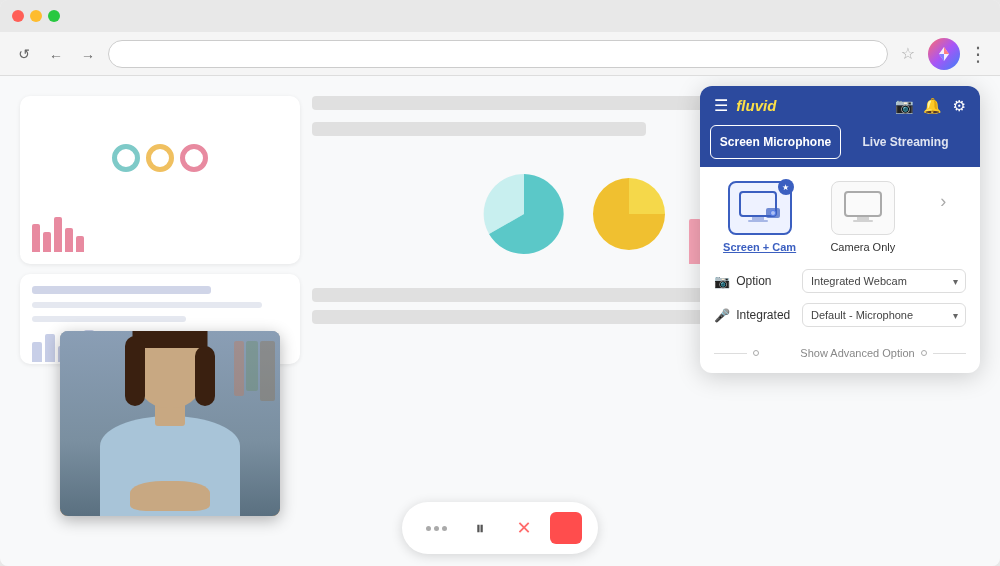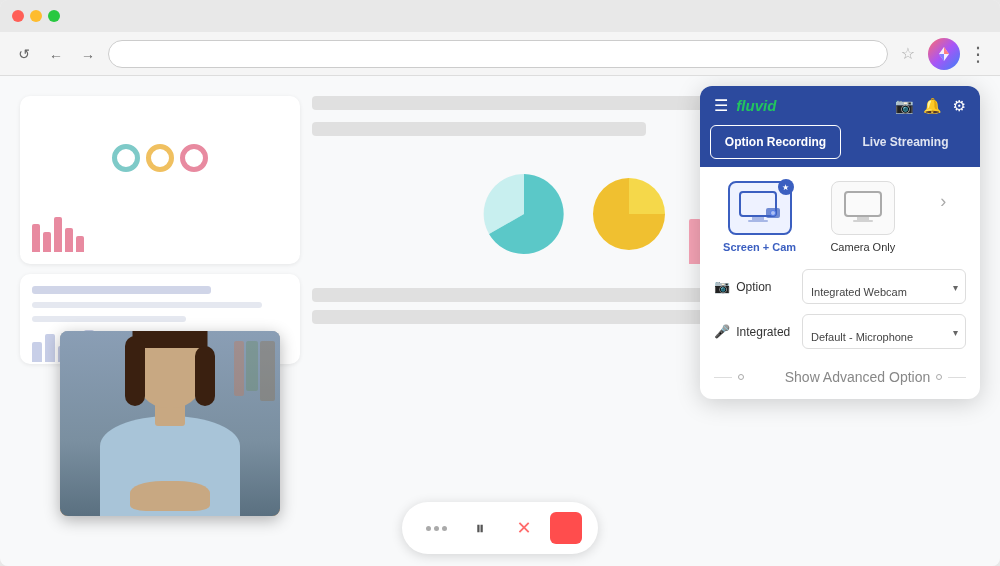--- a/index.html
+++ b/index.html
@@ -291,21 +291,21 @@
       gap: 8px;
     }
 
     .hamburger-icon {
       color: white;
       font-size: 16px;
       cursor: pointer;
     }
 
     .fluvid-logo {
-      color: #22c55e;
+      color: #fde047;
       font-size: 15px;
       font-weight: 600;
       font-style: italic;
     }
 
     .panel-header-right {
       display: flex;
       align-items: center;
       gap: 10px;
       color: white;
@@ -389,20 +389,21 @@
 
     .mode-label {
       font-size: 11px;
       color: #333;
       font-weight: 500;
     }
 
     .mode-label.active-mode-label {
       color: #3b5fc0;
       font-weight: 600;
+      text-decoration: underline;
     }
 
     .badge-star {
       position: absolute;
       top: -4px;
       right: -4px;
       width: 16px; height: 16px;
       background: #3b5fc0;
       border-radius: 50%;
       color: white;
@@ -436,21 +437,21 @@
 
     .select-wrapper {
       flex: 1;
       position: relative;
     }
 
     .select-wrapper select {
       width: 100%;
       border: 1px solid #ddd;
       border-radius: 6px;
-      padding: 16px 24px 5px 8px;
+      padding: 5px 24px 5px 8px;
       font-size: 11px;
       color: #444;
       background: white;
       appearance: none;
       cursor: pointer;
     }
 
     .select-arrow {
       position: absolute;
       right: 8px;
@@ -476,21 +477,21 @@
     }
 
     .advanced-dot {
       width: 6px; height: 6px;
       border-radius: 50%;
       border: 1.5px solid #aaa;
       background: white;
     }
 
     .advanced-text {
-      font-size: 14px;
+      font-size: 11px;
       color: #888;
       white-space: nowrap;
       margin-left: 35px;
     }
 
   </style>
 </head>
 <body>
 
 <div class="browser-chrome">
@@ -636,21 +637,21 @@
           <span class="fluvid-logo">fluvid</span>
         </div>
         <div class="panel-header-right">
           <span class="header-icon">📷</span>
           <span class="header-icon">🔔</span>
           <span class="header-icon">⚙</span>
         </div>
       </div>
 
       <div class="panel-tabs">
-        <button class="tab-btn active">Option Recording</button>
+        <button class="tab-btn active">Screen Microphone</button>
         <button class="tab-btn inactive">Live Streaming</button>
       </div>
 
       <div class="panel-body">
 
         <div class="mode-selector">
 
           <div class="mode-item">
             <div class="mode-icon-wrapper active-mode">
               <div class="badge-star">★</div>

